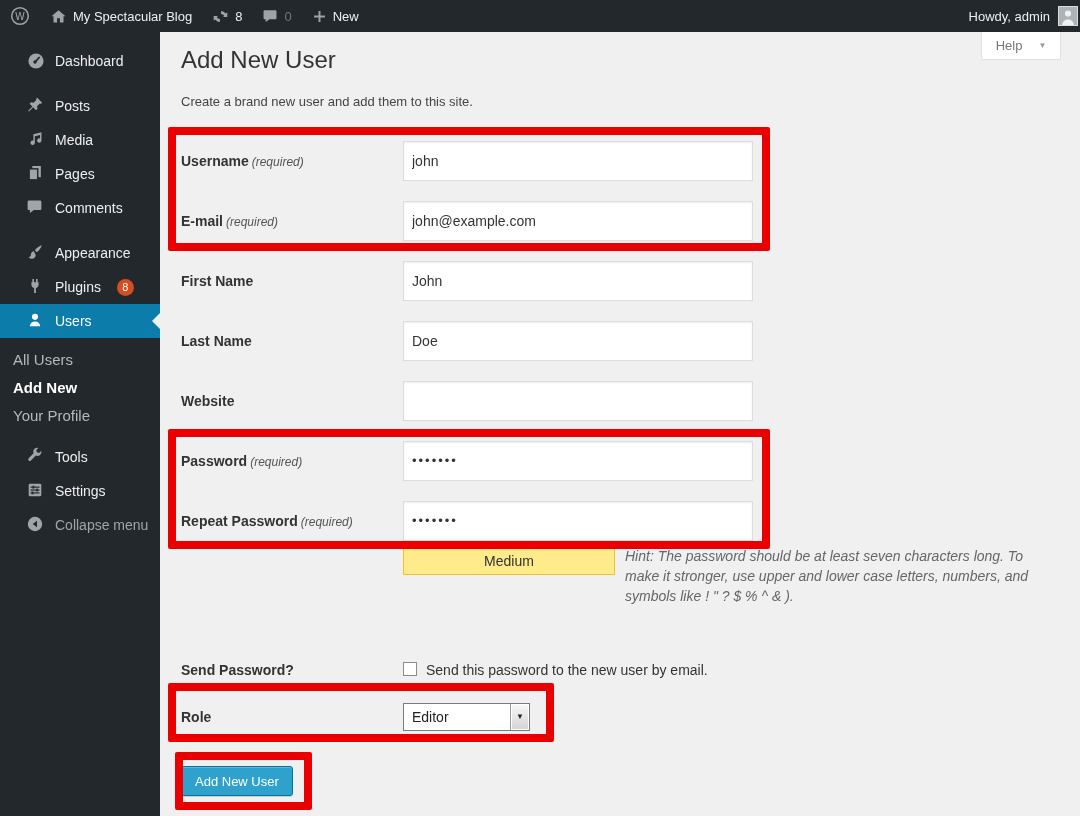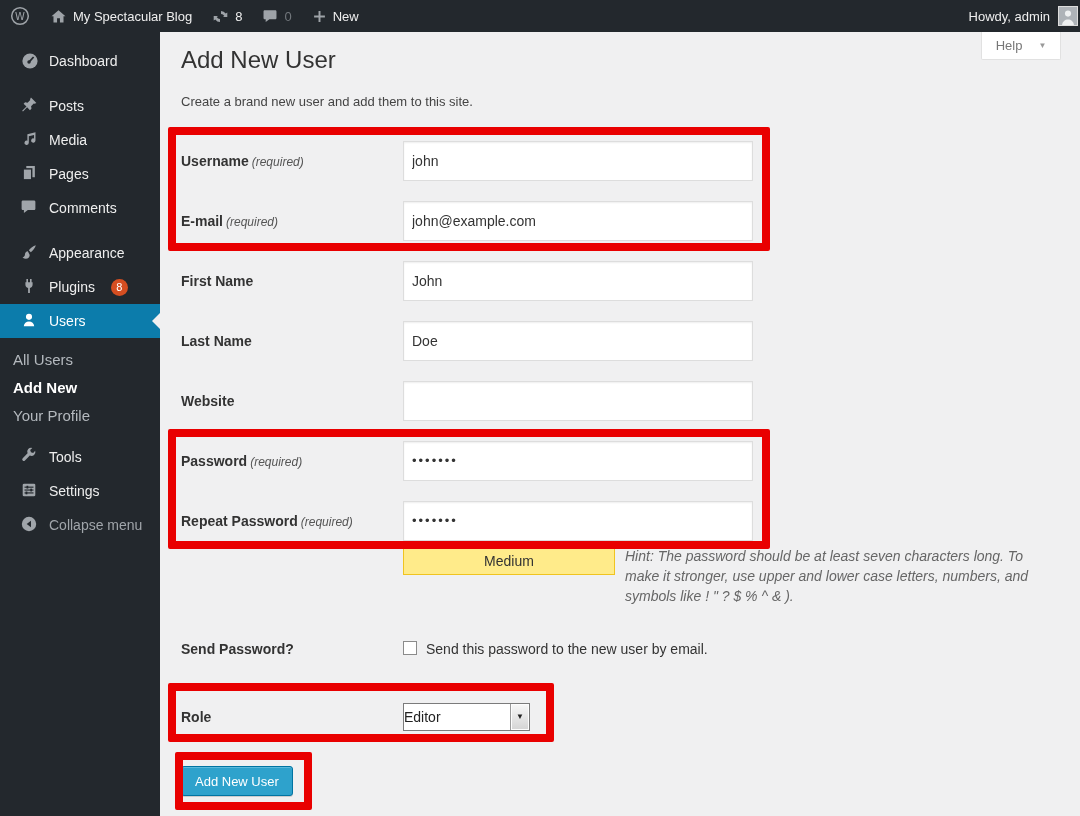--- a/index.html
+++ b/index.html
@@ -23,21 +23,21 @@
   .ab-count.dim { color:#72777c; }
   .ab-right { margin-left:auto; display:flex; align-items:center; gap:8px; padding-right:2px; cursor:pointer; }
   .avatar-wrap { width:20px; height:20px; background:#dcdcdc; padding:1px; }
 
   
   #sidebar {
     position:absolute; top:32px; left:0; bottom:0; width:160px;
     background:#23282d; z-index:50; padding-top:12px; font-size:14px;
   }
   .m-sep { height:11px; }
-  .m-item { position:relative; display:flex; align-items:center; height:34px; padding-left:20px; gap:9px; color:#eee; cursor:pointer; }
+  .m-item { position:relative; display:flex; align-items:center; height:34px; padding-left:26px; gap:9px; color:#eee; cursor:pointer; }
   .m-item .micon { width:20px; height:20px; color:#a0a5aa; flex:0 0 20px; }
   .m-item.current { background:#0c7cab; color:#fff; }
   .m-item.current .micon { color:#fff; }
   .notch {
     position:absolute; right:0; top:50%; margin-top:-8px; width:0; height:0;
     border-top:8px solid transparent; border-bottom:8px solid transparent;
     border-right:8px solid #f0f0f1;
   }
   .badge {
     background:#d54e21; color:#fff; border-radius:50%; min-width:17px; height:17px;
@@ -84,21 +84,21 @@
   input.cb {
     appearance:none; -webkit-appearance:none; width:14px; height:14px; margin:0;
     background:#fff; border:1px solid #8b8b8b; cursor:pointer;
   }
 
   
   .select {
     width:127px; height:28px; background:#fff; border:1px solid #7b7b7b;
     display:flex; align-items:stretch; cursor:pointer; font-size:14px; color:#222;
   }
-  .select .val { flex:1; display:flex; align-items:center; padding-left:0; }
+  .select .val { flex:1; display:flex; align-items:center; padding-left:8px; }
   .selbtn {
     width:19px; background:linear-gradient(#f8f8f8,#d4d4d4); border-left:1px solid #9a9a9a;
     display:flex; align-items:center; justify-content:center;
     box-shadow:inset 0 0 0 1px #fdfdfd; color:#222; font-size:8px;
   }
 
   .primary {
     position:absolute; left:21px; top:734px; height:30px; padding:0 13px;
     background:#2ea2cc; border:1px solid #0074a2; border-radius:3px; color:#fff;
     font-size:13px; font-family:inherit; cursor:pointer;
@@ -339,21 +339,21 @@
       <span>Repeat Password</span><span class="req">(required)</span>
     </span>
     <input class="txt pwd" type="text" value="•••••••" style="">
   </div>
 
   <div id="strengthrow">
     <div class="strength">Medium</div>
     <span class="hint">Hint: The password should be at least seven characters long. To make it stronger, use upper and lower case letters, numbers, and symbols like ! " ? $ % ^ &amp; ).</span>
   </div>
 
-  <div class="frow" style="top:602px">
+  <div class="frow" style="top:623px">
     <span class="flabel">
       <span>Send Password?</span>
     </span>
     <label class="cbrow">
       <input class="cb" type="checkbox" style="">
       <span>Send this password to the new user by email.</span>
     </label>
   </div>
 
   <div class="frow" style="top:670px">

